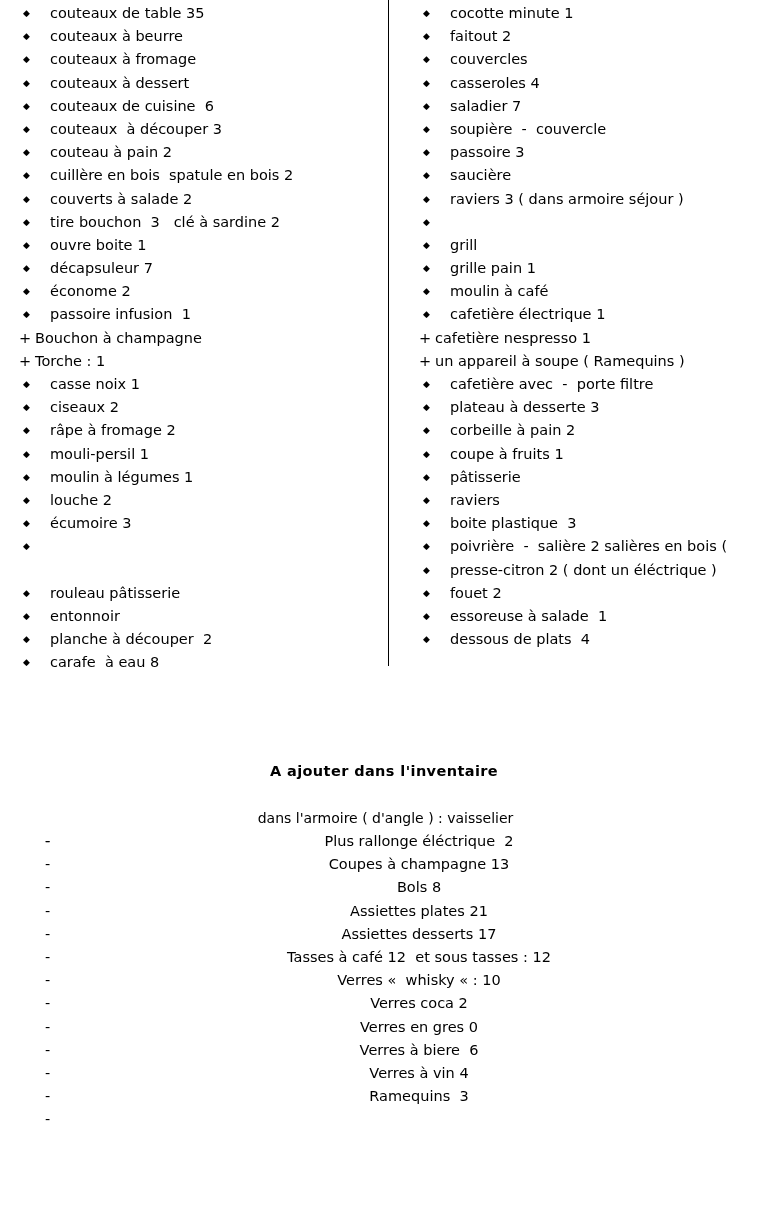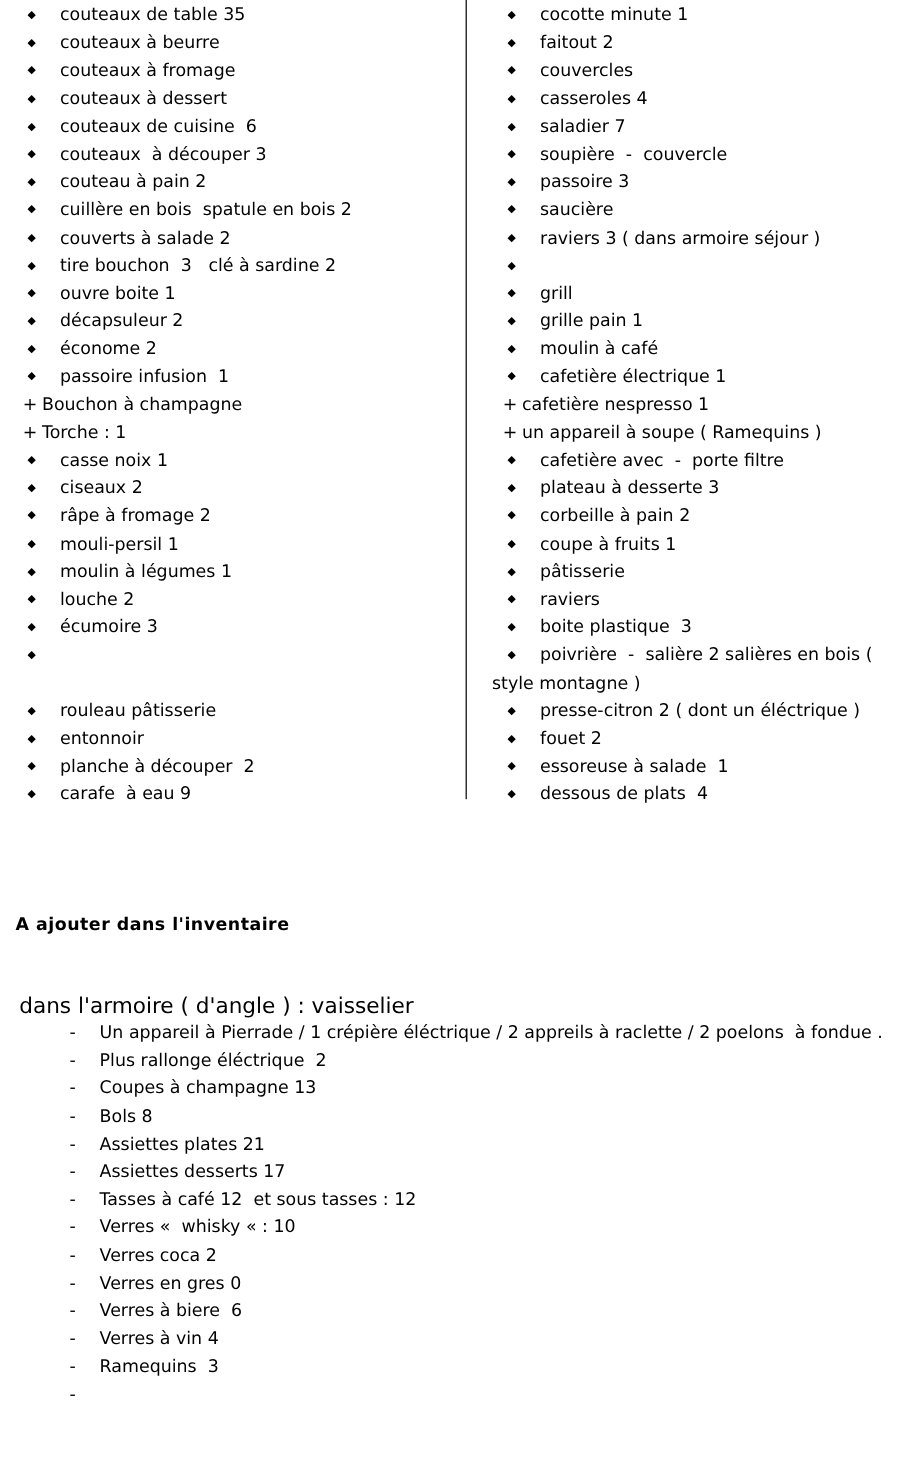--- a/index.html
+++ b/index.html
@@ -89,39 +89,39 @@
   
   ul.bullets li.n {
     padding-left: 0px;
   }
   ul.bullets li.blank {
     height: 23.2px;
   }
 
   
   .lower {
-    padding-left: 13px;
+    padding-left: 0;
     padding-top: 86px;
+    text-align: center;
   }
   .heading {
     font-weight: bold;
     font-size: 14.5px;
     line-height: 23.2px;
     letter-spacing: 0.4px;
     white-space: pre;
   }
   .spacer-line {
     height: 23.2px;
   }
   .subline {
-    font-size: 18px;
+    font-size: 14px;
     line-height: 23.2px;
     white-space: pre;
     padding-left: 3px;
-    margin-top: 20px;
   }
   ul.dashes {
     list-style: none;
     margin: 0;
     padding: 0;
     padding-left: 45px;
   }
   ul.dashes li {
     position: relative;
     padding-left: 25px;
@@ -149,38 +149,38 @@
           <li class="b"><span class="mk">◆</span><span>couteaux à beurre</span></li>
           <li class="b"><span class="mk">◆</span><span>couteaux à fromage</span></li>
           <li class="b"><span class="mk">◆</span><span>couteaux à dessert</span></li>
           <li class="b"><span class="mk">◆</span><span>couteaux de cuisine  6</span></li>
           <li class="b"><span class="mk">◆</span><span>couteaux  à découper 3</span></li>
           <li class="b"><span class="mk">◆</span><span>couteau à pain 2</span></li>
           <li class="b"><span class="mk">◆</span><span>cuillère en bois  spatule en bois 2</span></li>
           <li class="b"><span class="mk">◆</span><span>couverts à salade 2</span></li>
           <li class="b"><span class="mk">◆</span><span>tire bouchon  3   clé à sardine 2</span></li>
           <li class="b"><span class="mk">◆</span><span>ouvre boite 1</span></li>
-          <li class="b"><span class="mk">◆</span><span>décapsuleur 2</span></li>
+          <li class="b"><span class="mk">◆</span><span>décapsuleur 7</span></li>
           <li class="b"><span class="mk">◆</span><span>économe 2</span></li>
           <li class="b"><span class="mk">◆</span><span>passoire infusion  1</span></li>
           <li class="p"><span class="mk">+</span><span>Bouchon à champagne</span></li>
           <li class="p"><span class="mk">+</span><span>Torche : 1</span></li>
           <li class="b"><span class="mk">◆</span><span>casse noix 1</span></li>
           <li class="b"><span class="mk">◆</span><span>ciseaux 2</span></li>
           <li class="b"><span class="mk">◆</span><span>râpe à fromage 2</span></li>
           <li class="b"><span class="mk">◆</span><span>mouli-persil 1</span></li>
           <li class="b"><span class="mk">◆</span><span>moulin à légumes 1</span></li>
           <li class="b"><span class="mk">◆</span><span>louche 2</span></li>
           <li class="b"><span class="mk">◆</span><span>écumoire 3</span></li>
           <li class="b"><span class="mk">◆</span></li>
           <li class="blank"></li>
           <li class="b"><span class="mk">◆</span><span>rouleau pâtisserie</span></li>
           <li class="b"><span class="mk">◆</span><span>entonnoir</span></li>
           <li class="b"><span class="mk">◆</span><span>planche à découper  2</span></li>
-          <li class="b"><span class="mk">◆</span><span>carafe  à eau 9</span></li>
+          <li class="b"><span class="mk">◆</span><span>carafe  à eau 8</span></li>
         </ul>
     </div>
 
     <div class="col col-right">
       <ul class="bullets" id="list-right">
           <li class="b"><span class="mk">◆</span><span>cocotte minute 1</span></li>
           <li class="b"><span class="mk">◆</span><span>faitout 2</span></li>
           <li class="b"><span class="mk">◆</span><span>couvercles</span></li>
           <li class="b"><span class="mk">◆</span><span>casseroles 4</span></li>
           <li class="b"><span class="mk">◆</span><span>saladier 7</span></li>
@@ -196,35 +196,34 @@
           <li class="p"><span class="mk">+</span><span>cafetière nespresso 1</span></li>
           <li class="p"><span class="mk">+</span><span>un appareil à soupe ( Ramequins )</span></li>
           <li class="b"><span class="mk">◆</span><span>cafetière avec  -  porte filtre</span></li>
           <li class="b"><span class="mk">◆</span><span>plateau à desserte 3</span></li>
           <li class="b"><span class="mk">◆</span><span>corbeille à pain 2</span></li>
           <li class="b"><span class="mk">◆</span><span>coupe à fruits 1</span></li>
           <li class="b"><span class="mk">◆</span><span>pâtisserie</span></li>
           <li class="b"><span class="mk">◆</span><span>raviers</span></li>
           <li class="b"><span class="mk">◆</span><span>boite plastique  3</span></li>
           <li class="b"><span class="mk">◆</span><span>poivrière  -  salière 2 salières en bois (</span></li>
-          <li class="n"><span>style montagne )</span></li>
           <li class="b"><span class="mk">◆</span><span>presse-citron 2 ( dont un éléctrique )</span></li>
           <li class="b"><span class="mk">◆</span><span>fouet 2</span></li>
           <li class="b"><span class="mk">◆</span><span>essoreuse à salade  1</span></li>
           <li class="b"><span class="mk">◆</span><span>dessous de plats  4</span></li>
         </ul>
     </div>
   </div>
 
   <div class="lower">
     <div class="heading">A ajouter dans l'inventaire</div>
     <div class="spacer-line"></div>
     <div class="subline">dans l'armoire ( d'angle ) : vaisselier</div>
     <ul class="dashes" id="list-dashes">
-        <li><span class="mk">-</span><span>Un appareil à Pierrade / 1 crépière éléctrique / 2 appreils à raclette / 2 poelons  à fondue .</span></li>
+        <li><span class="mk">-</span></li>
         <li><span class="mk">-</span><span>Plus rallonge éléctrique  2</span></li>
         <li><span class="mk">-</span><span>Coupes à champagne 13</span></li>
         <li><span class="mk">-</span><span>Bols 8</span></li>
         <li><span class="mk">-</span><span>Assiettes plates 21</span></li>
         <li><span class="mk">-</span><span>Assiettes desserts 17</span></li>
         <li><span class="mk">-</span><span>Tasses à café 12  et sous tasses : 12</span></li>
         <li><span class="mk">-</span><span>Verres «  whisky « : 10</span></li>
         <li><span class="mk">-</span><span>Verres coca 2</span></li>
         <li><span class="mk">-</span><span>Verres en gres 0</span></li>
         <li><span class="mk">-</span><span>Verres à biere  6</span></li>

